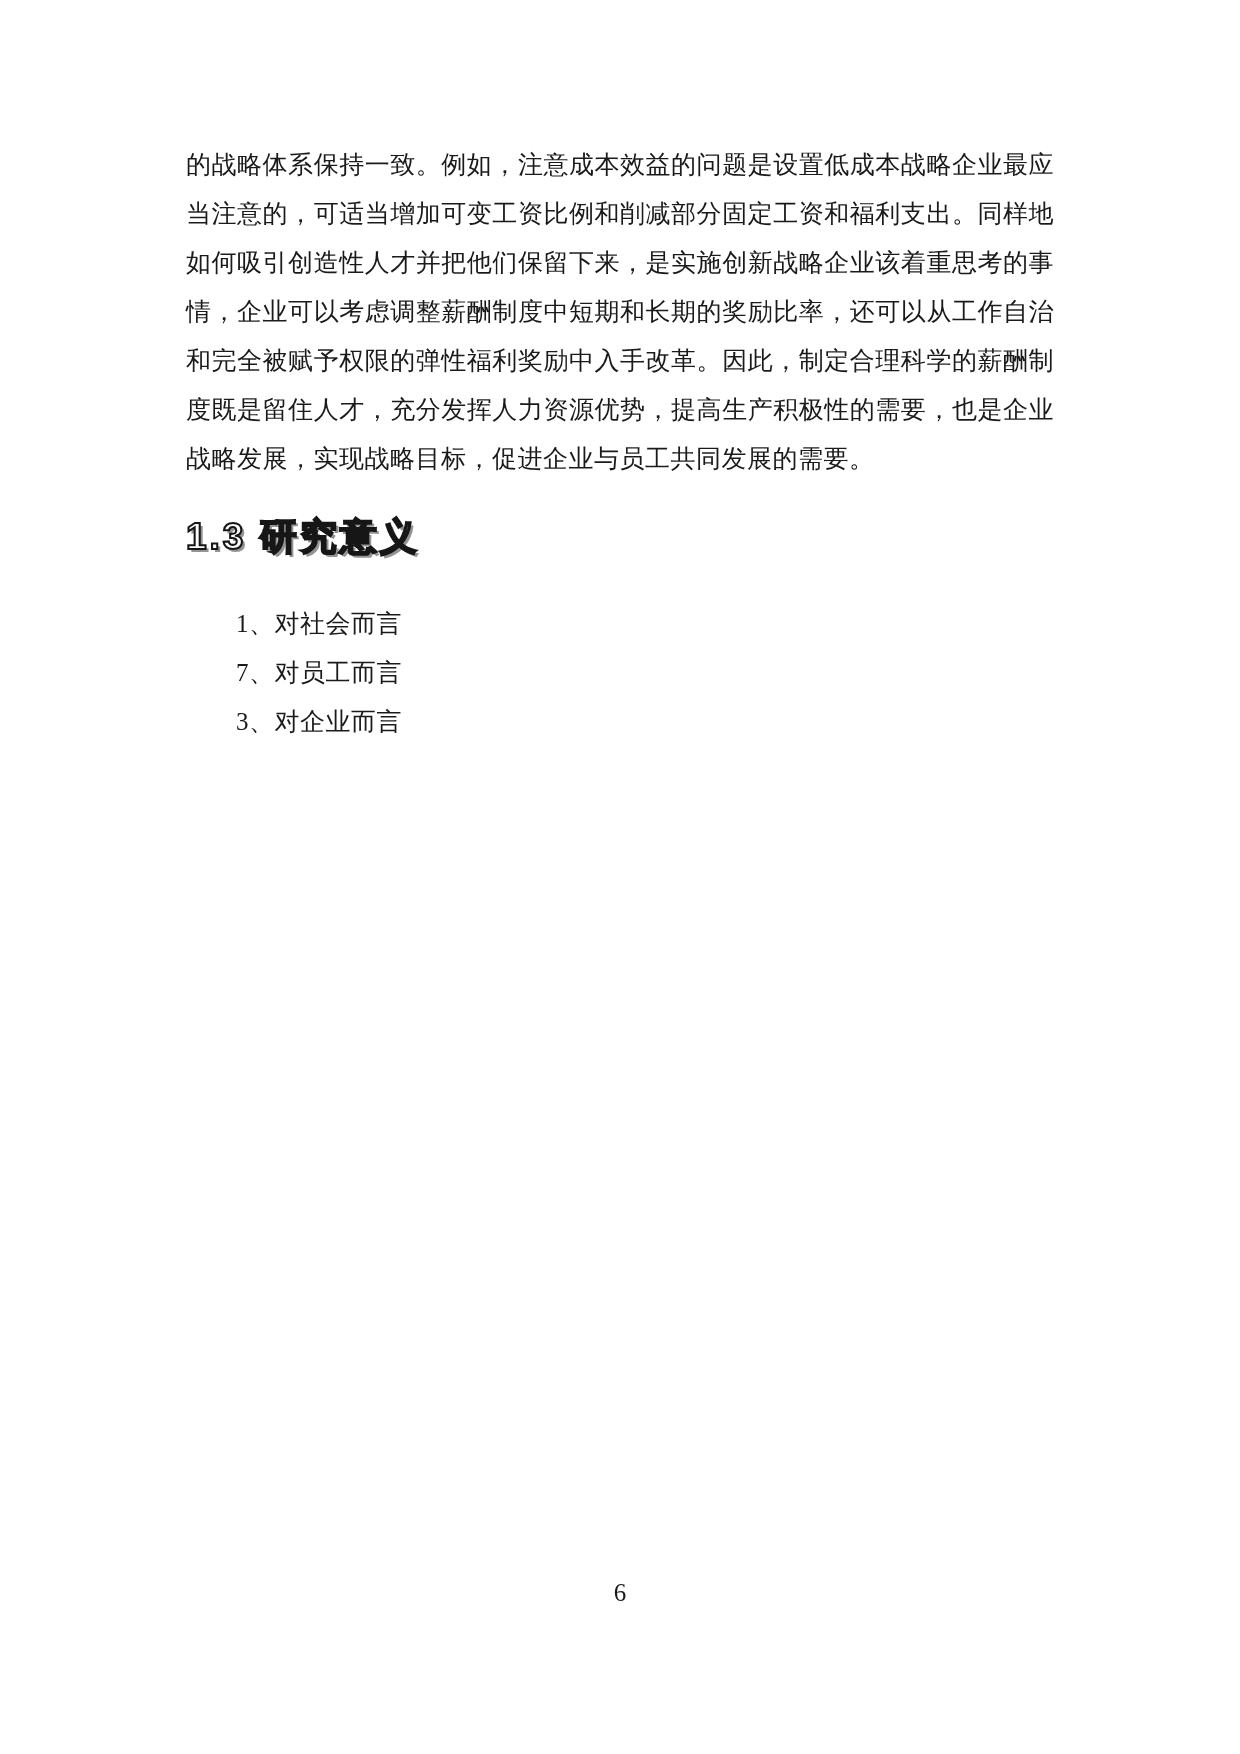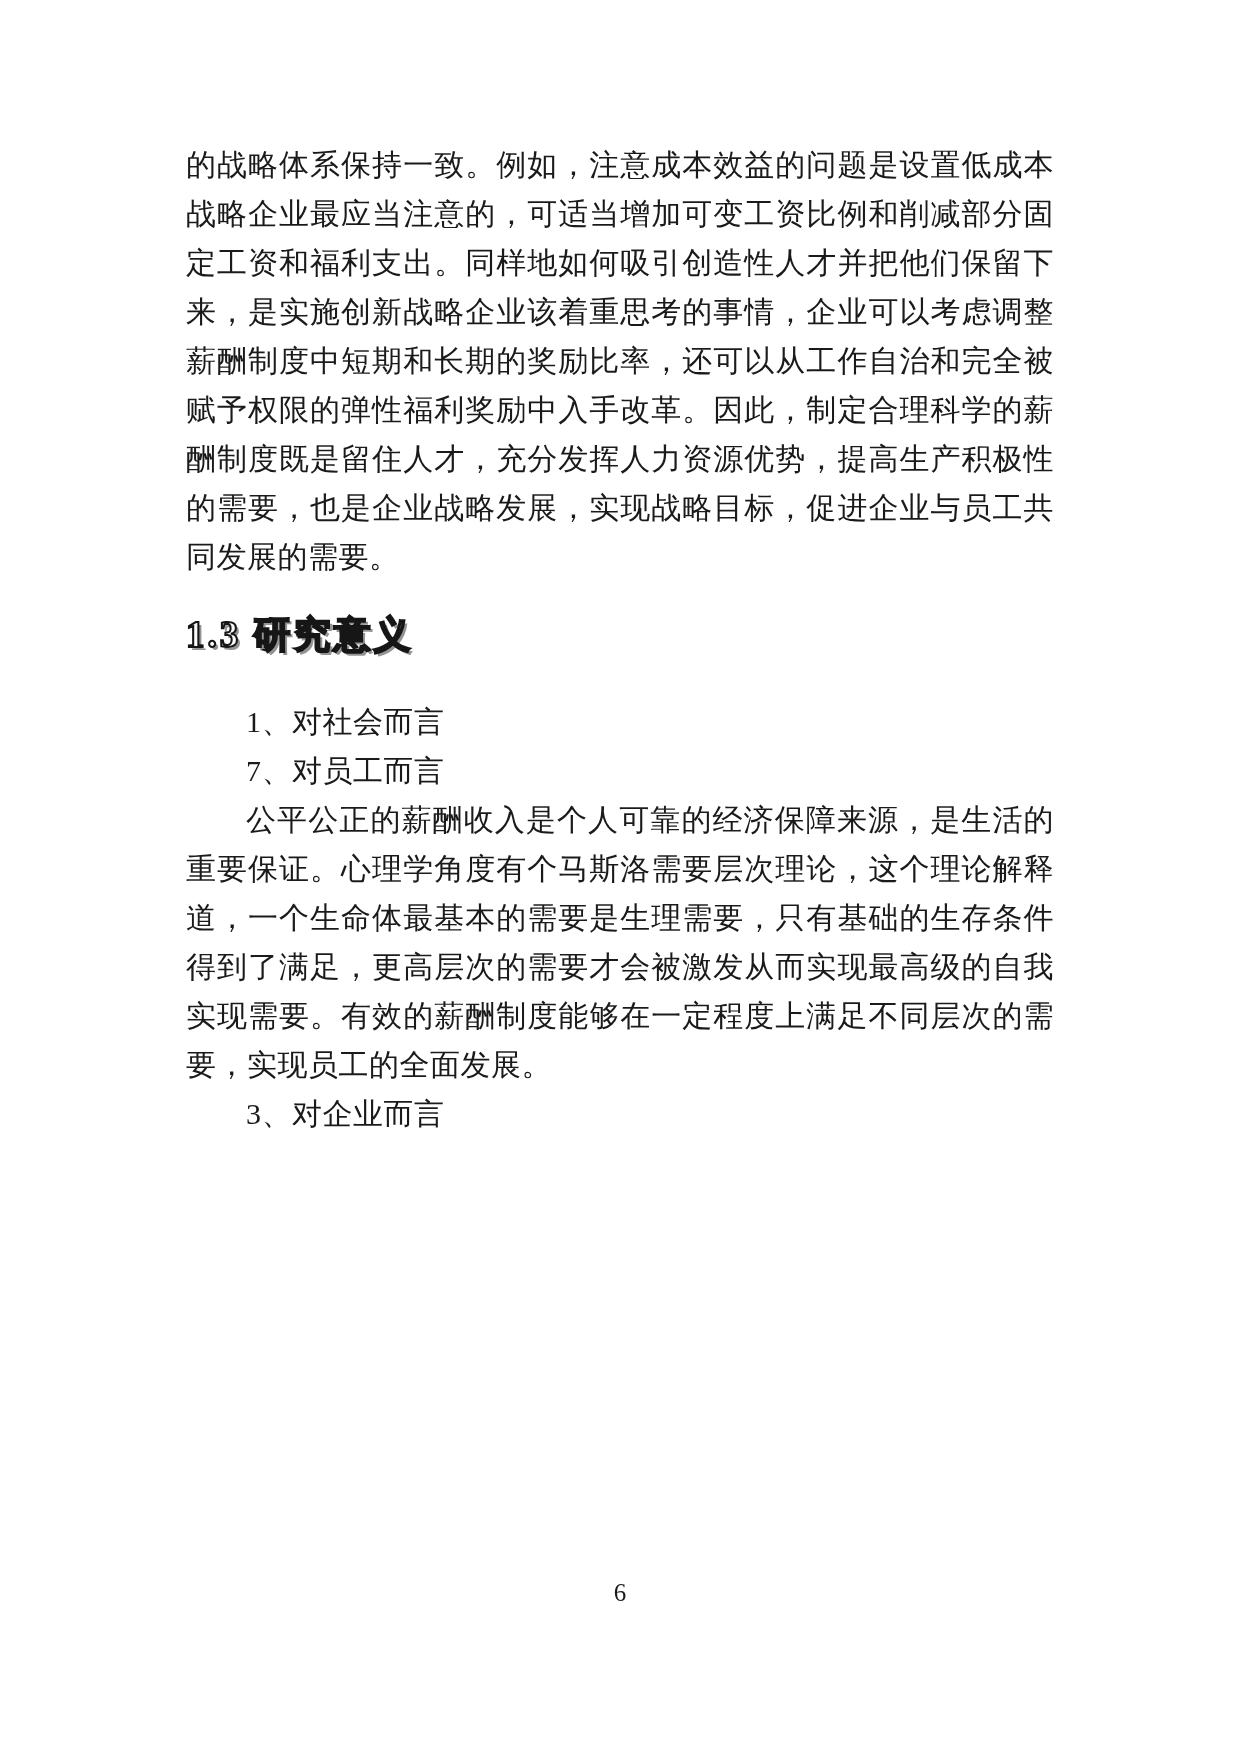--- a/index.html
+++ b/index.html
@@ -18,38 +18,38 @@
     color: #1a1a1a;
   }
   .content {
     position: absolute;
     top: 140px;
     left: 186px;
     width: 868px;
   }
   .body-para {
     margin: 0;
-    font-size: 30px;
+    font-size: 25px;
     line-height: 49px;
     text-align: justify;
     text-justify: inter-ideograph;
     letter-spacing: 0.5px;
     word-break: break-all;
   }
   .indent {
     text-indent: 2em;
   }
   .section-heading {
     margin: 26px 0 34px 0;
     font-size: 37px;
     line-height: 56px;
     font-weight: bold;
     letter-spacing: 3px;
     color: #111111;
-    font-family: Liberation Serif, serif;
+    font-family: Liberation Sans, sans-serif;
   }
   @supports (-webkit-text-stroke: 2px black) {
     .section-heading {
       color: #fbfbfb;
       -webkit-text-stroke: 2.1px #161616;
       text-shadow: 3px 3px 0 rgba(60,60,60,0.55);
     }
   }
   .page-number {
     position: absolute;
@@ -68,20 +68,19 @@
 <div class="page">
   <div class="content">
 
     <p class="body-para">的战略体系保持一致。例如，注意成本效益的问题是设置低成本战略企业最应当注意的，可适当增加可变工资比例和削减部分固定工资和福利支出。同样地如何吸引创造性人才并把他们保留下来，是实施创新战略企业该着重思考的事情，企业可以考虑调整薪酬制度中短期和长期的奖励比率，还可以从工作自治和完全被赋予权限的弹性福利奖励中入手改革。因此，制定合理科学的薪酬制度既是留住人才，充分发挥人力资源优势，提高生产积极性的需要，也是企业战略发展，实现战略目标，促进企业与员工共同发展的需要。</p>
 
     <h2 class="section-heading">1.3 研究意义</h2>
 
     <p class="body-para indent">1、对社会而言</p>
 
     <p class="body-para indent">7、对员工而言</p>
-    <p class="body-para indent">公平公正的薪酬收入是个人可靠的经济保障来源，是生活的重要保证。心理学角度有个马斯洛需要层次理论，这个理论解释道，一个生命体最基本的需要是生理需要，只有基础的生存条件得到了满足，更高层次的需要才会被激发从而实现最高级的自我实现需要。有效的薪酬制度能够在一定程度上满足不同层次的需要，实现员工的全面发展。</p>
 
     <p class="body-para indent">3、对企业而言</p>
 
   </div>
 
   <div class="page-number">6</div>
 </div>
 
 </body></html>

